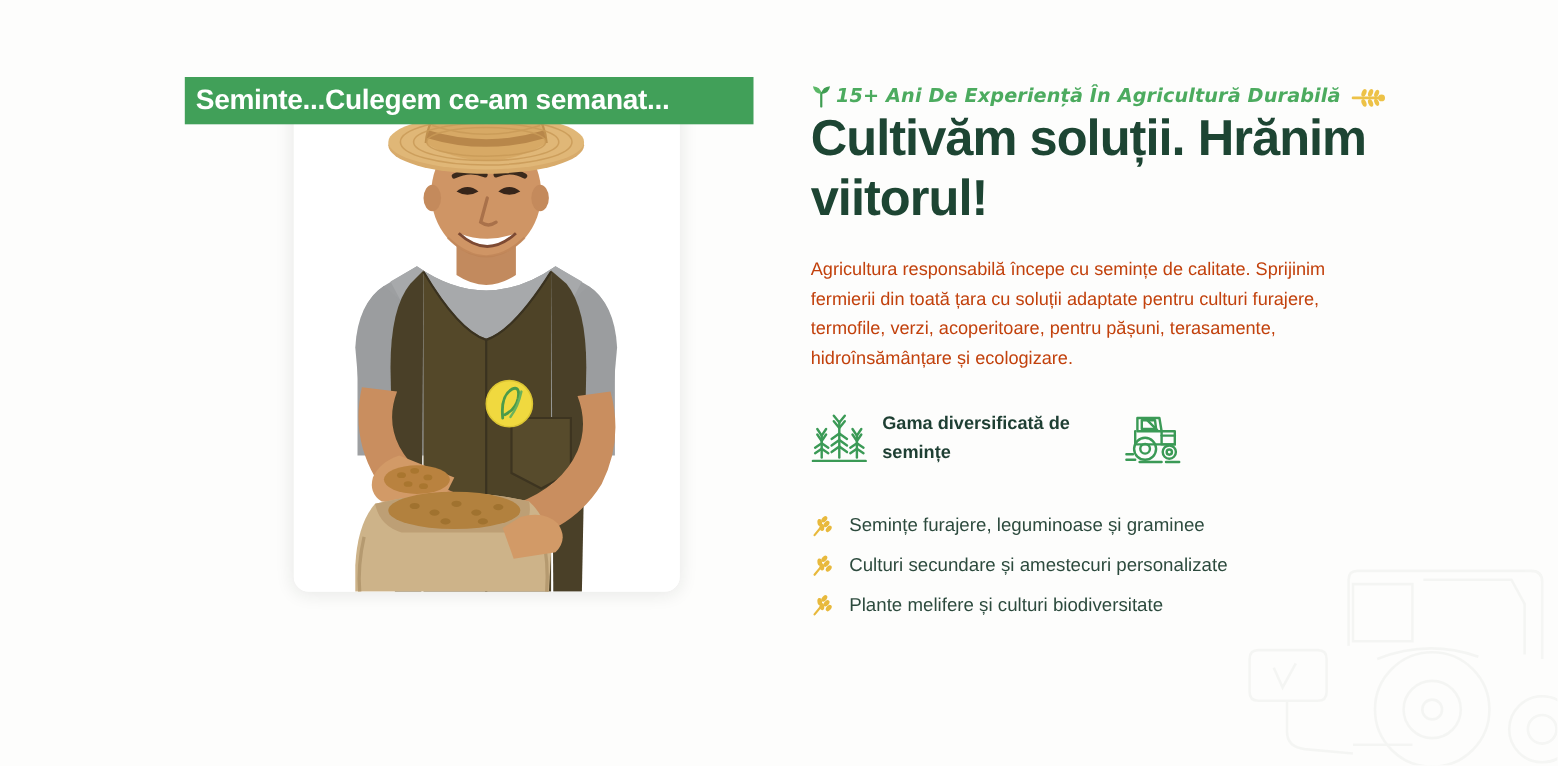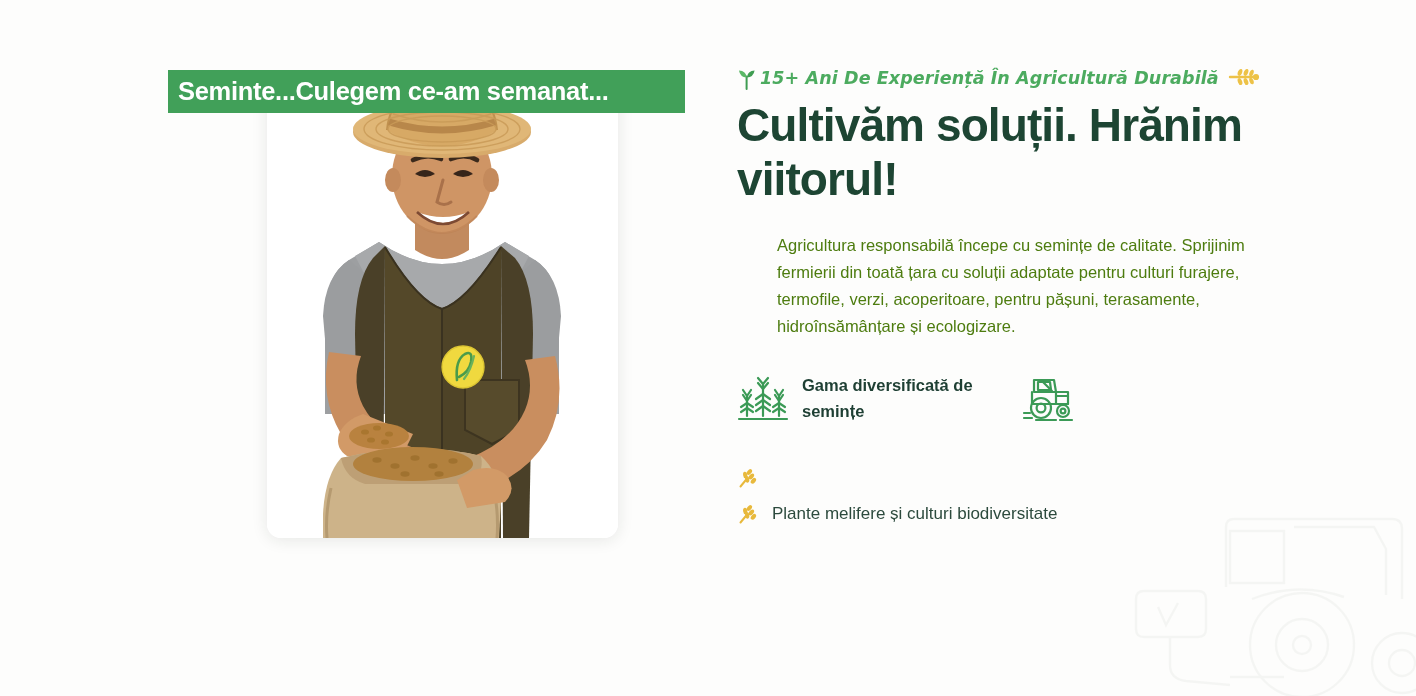--- a/index.html
+++ b/index.html
@@ -77,21 +77,21 @@
   
   .right-col {
     position: absolute;
     left: 737px;
     top: 68px;
     width: 600px;
   }
 
   .eyebrow {
     display: flex;
-    align-items: flex-start;
+    align-items: flex-end;
     gap: 3px;
     height: 30px;
   }
   .eyebrow-text {
     color: #4cab5f;
     font-size: 17.5px;
     font-weight: 600;
     font-style: italic;
     font-family: "DejaVu Sans", sans-serif;
     letter-spacing: 0.1px;
@@ -104,26 +104,25 @@
     color: #1d4533;
     font-size: 46px;
     line-height: 54px;
     font-weight: 700;
     letter-spacing: -0.9px;
     max-width: 540px;
   }
 
   .lede {
     margin-top: 26px;
-    color: #4d7c0f;
+    color: #c2410c;
     font-size: 16.5px;
     line-height: 27px;
     max-width: 505px;
     font-weight: 400;
-    margin-left: 40px;
   }
 
   
   .features {
     display: flex;
     margin-top: 32px;
     gap: 0;
   }
   .feature {
     display: flex;
@@ -365,34 +364,50 @@
 
               <path d="M2 41 L8 41 M2 46 L10 46 M14 48 L34 48 M38 48 L50 48"></path>
             </g>
           </svg>
         </span>
       </div>
     </div>
 
     <div class="bullets">
 
-
       <div class="bullet-row">
         <span class="bullet-icon">
           <svg viewBox="0 0 21 21" width="21" height="21" aria-hidden="true">
             <path d="M3.5 18.5 L10.5 10" stroke="#e8b93c" stroke-width="2" stroke-linecap="round" fill="none"></path>
             <g fill="#e8b93c">
               <ellipse cx="12.4" cy="4" rx="2.1" ry="3.3" transform="rotate(40 12.4 4)"></ellipse>
               <ellipse cx="8.2" cy="7" rx="2.1" ry="3.3" transform="rotate(-8 8.2 7)"></ellipse>
               <ellipse cx="14.4" cy="8.4" rx="2.1" ry="3.3" transform="rotate(40 14.4 8.4)"></ellipse>
               <ellipse cx="10.2" cy="11.4" rx="2.1" ry="3.3" transform="rotate(-8 10.2 11.4)"></ellipse>
               <ellipse cx="16.4" cy="12.8" rx="2.1" ry="3.3" transform="rotate(40 16.4 12.8)"></ellipse>
             </g>
           </svg>
         </span>
+        <span class="bullet-text">Semințe furajere, leguminoase și graminee</span>
+      </div>
+
+      <div class="bullet-row">
+        <span class="bullet-icon">
+          <svg viewBox="0 0 21 21" width="21" height="21" aria-hidden="true">
+            <path d="M3.5 18.5 L10.5 10" stroke="#e8b93c" stroke-width="2" stroke-linecap="round" fill="none"></path>
+            <g fill="#e8b93c">
+              <ellipse cx="12.4" cy="4" rx="2.1" ry="3.3" transform="rotate(40 12.4 4)"></ellipse>
+              <ellipse cx="8.2" cy="7" rx="2.1" ry="3.3" transform="rotate(-8 8.2 7)"></ellipse>
+              <ellipse cx="14.4" cy="8.4" rx="2.1" ry="3.3" transform="rotate(40 14.4 8.4)"></ellipse>
+              <ellipse cx="10.2" cy="11.4" rx="2.1" ry="3.3" transform="rotate(-8 10.2 11.4)"></ellipse>
+              <ellipse cx="16.4" cy="12.8" rx="2.1" ry="3.3" transform="rotate(40 16.4 12.8)"></ellipse>
+            </g>
+          </svg>
+        </span>
+        <span class="bullet-text">Culturi secundare și amestecuri personalizate</span>
       </div>
 
       <div class="bullet-row">
         <span class="bullet-icon">
           <svg viewBox="0 0 21 21" width="21" height="21" aria-hidden="true">
             <path d="M3.5 18.5 L10.5 10" stroke="#e8b93c" stroke-width="2" stroke-linecap="round" fill="none"></path>
             <g fill="#e8b93c">
               <ellipse cx="12.4" cy="4" rx="2.1" ry="3.3" transform="rotate(40 12.4 4)"></ellipse>
               <ellipse cx="8.2" cy="7" rx="2.1" ry="3.3" transform="rotate(-8 8.2 7)"></ellipse>
               <ellipse cx="14.4" cy="8.4" rx="2.1" ry="3.3" transform="rotate(40 14.4 8.4)"></ellipse>

